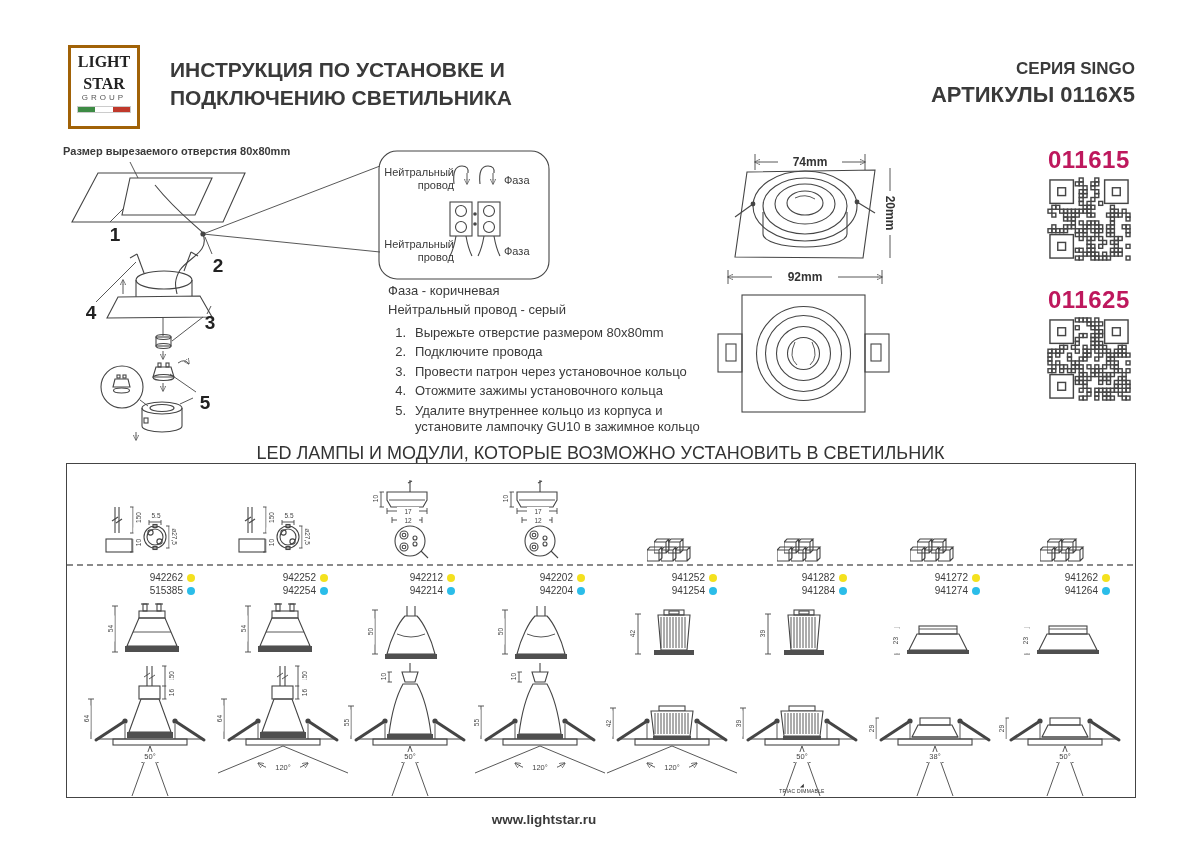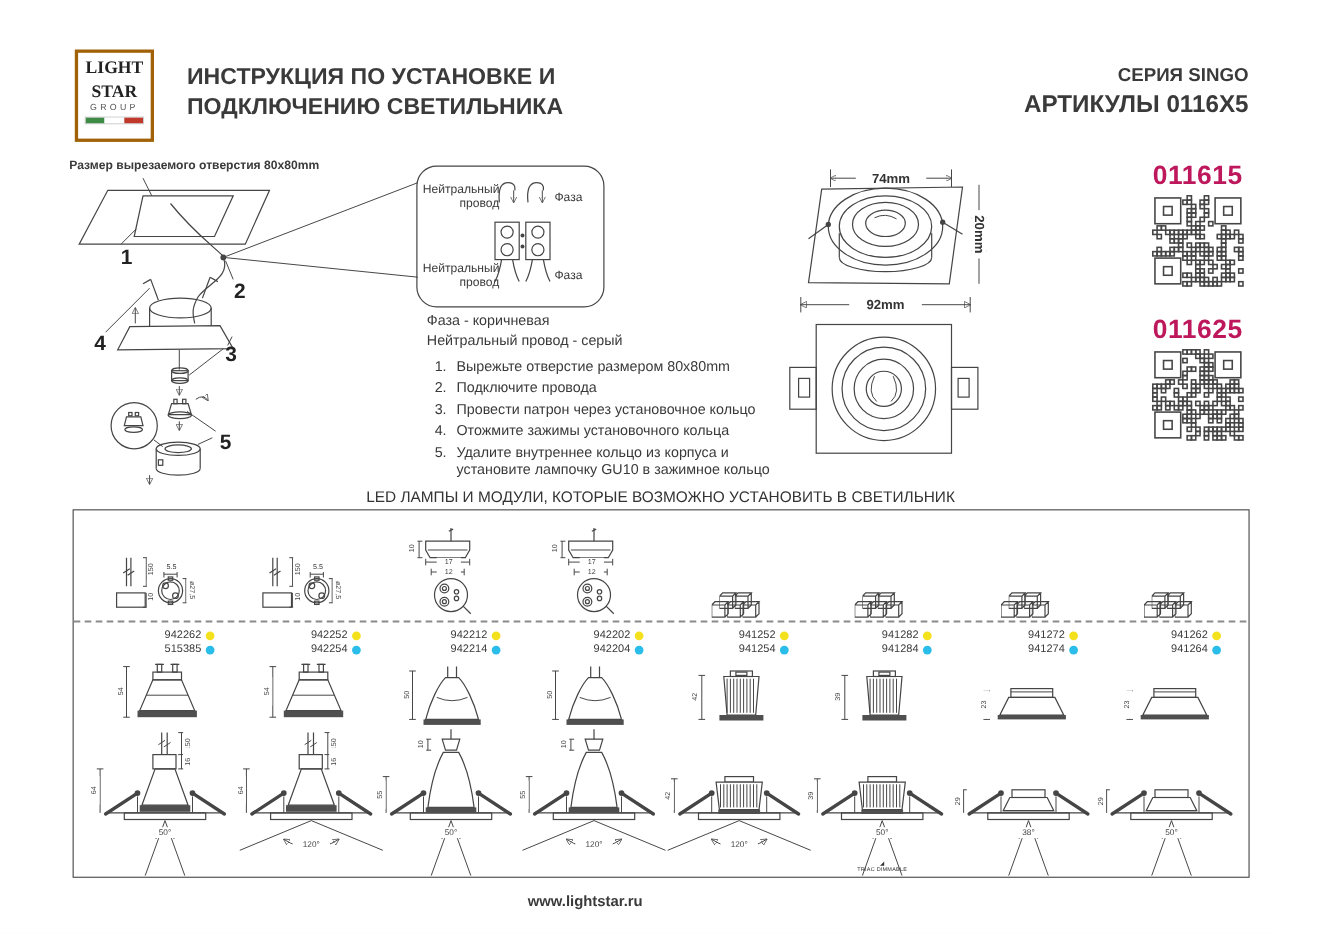--- a/index.html
+++ b/index.html
@@ -29,36 +29,36 @@
   .wirelab{position:absolute;font-size:11px;line-height:12.5px;color:#3a3a3a;text-align:right;}
   .notes{left:388px;top:282px;font-size:13px;line-height:18.5px;color:#3a3a3a;}
   .steps{left:390px;top:325px;width:310px;font-size:13px;color:#3a3a3a;}
   .steps .row{display:flex;margin-bottom:3.5px;line-height:15.9px;}
   .steps .num{width:16px;text-align:right;margin-right:9px;flex:none;}
   
   .artcode{position:absolute;font-size:24px;font-weight:bold;color:#be185d;letter-spacing:0.5px;}
   
   .bigbox{left:66px;top:463px;width:1068px;height:333px;border:1px solid #444;}
   .dash{left:67px;top:564px;width:1066px;border-top:2px dashed #8a8a8a;}
-  .sectitle{left:66px;top:443px;width:1069px;text-align:center;font-size:14px;color:#333;}
+  .sectitle{left:66px;top:443px;width:1069px;text-align:center;font-size:18px;color:#333;}
   .extras{left:624px;top:497px;width:472px;text-align:center;font-size:15px;color:#333;}
   .codes{position:absolute;width:90px;}
   .code-row{display:flex;justify-content:flex-end;align-items:center;font-size:10px;line-height:12.5px;color:#3a3a3a;}
   .dot{display:inline-block;width:8px;height:8px;border-radius:50%;margin-left:4px;flex:none;}
   .dot.warm{background:var(--warm,#f4e11e);}
   .dot.cool{background:var(--cool,#2bbde9);}
   .rl,.rl90,.dimlab,.ang{position:absolute;font-size:6.5px;color:#444;text-align:center;background:#fff;line-height:9px;}
   .rl{transform:rotate(-90deg);}
   .rl90{transform:rotate(90deg);}
   .dimlab{padding:0 1px;}
   .ang{font-size:7.5px;background:#fff;line-height:10px;}
   .dim12{font-size:12px;font-weight:bold;color:#333;text-align:center;position:absolute;background:#fff;line-height:14px;}
   .rl12{position:absolute;font-size:12px;font-weight:bold;color:#333;text-align:center;background:#fff;transform:rotate(90deg);line-height:14px;}
   .triac{position:absolute;font-size:5px;color:#333;text-align:center;letter-spacing:0.2px;line-height:6px;}
-  .footer{left:0;top:812px;width:1064px;text-align:center;font-size:13.5px;font-weight:bold;color:#3a3a3a;}
+  .footer{left:12px;top:812px;width:1064px;text-align:center;font-size:13.5px;font-weight:bold;color:#3a3a3a;}
 </style>
 </head>
 <body>
 
 <svg width="0" height="0" style="position:absolute" aria-hidden="true">
   <defs>
     <marker id="arw" viewBox="0 0 10 10" refX="9" refY="5" markerWidth="6.5" markerHeight="6.5" orient="auto-start-reverse">
       <path d="M0,0L10,5L0,10z" fill="#454545" stroke="none"></path>
     </marker>
     <pattern id="hatch" width="6" height="6" patternUnits="userSpaceOnUse" patternTransform="rotate(45)">

